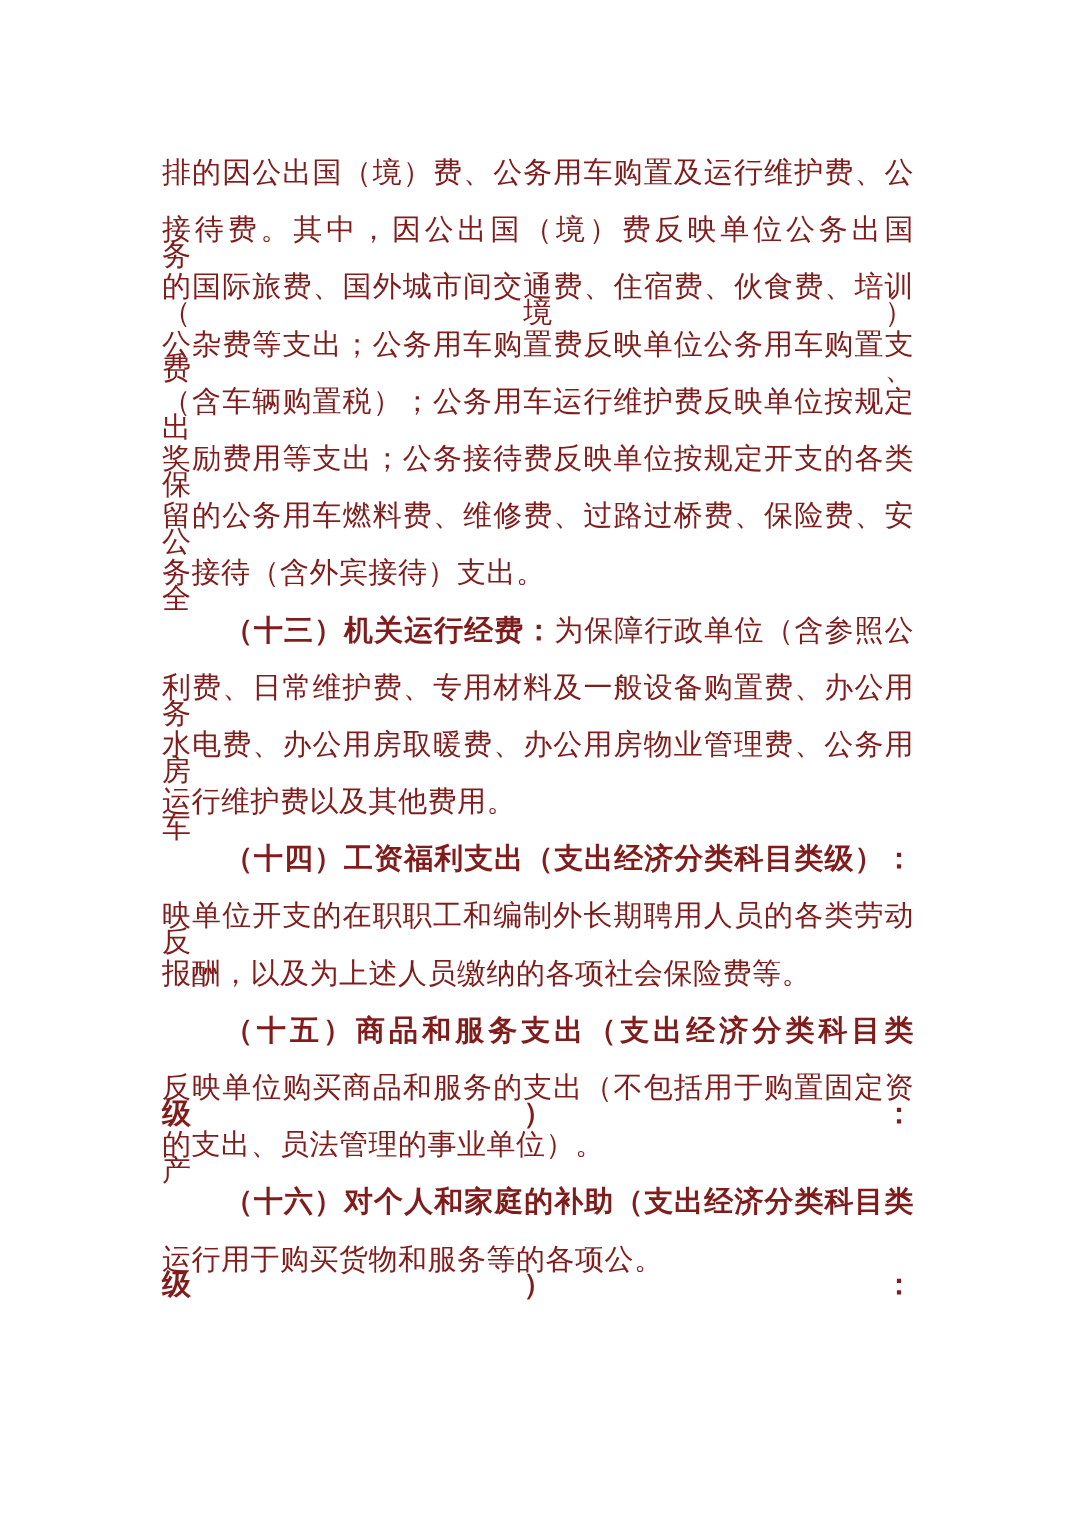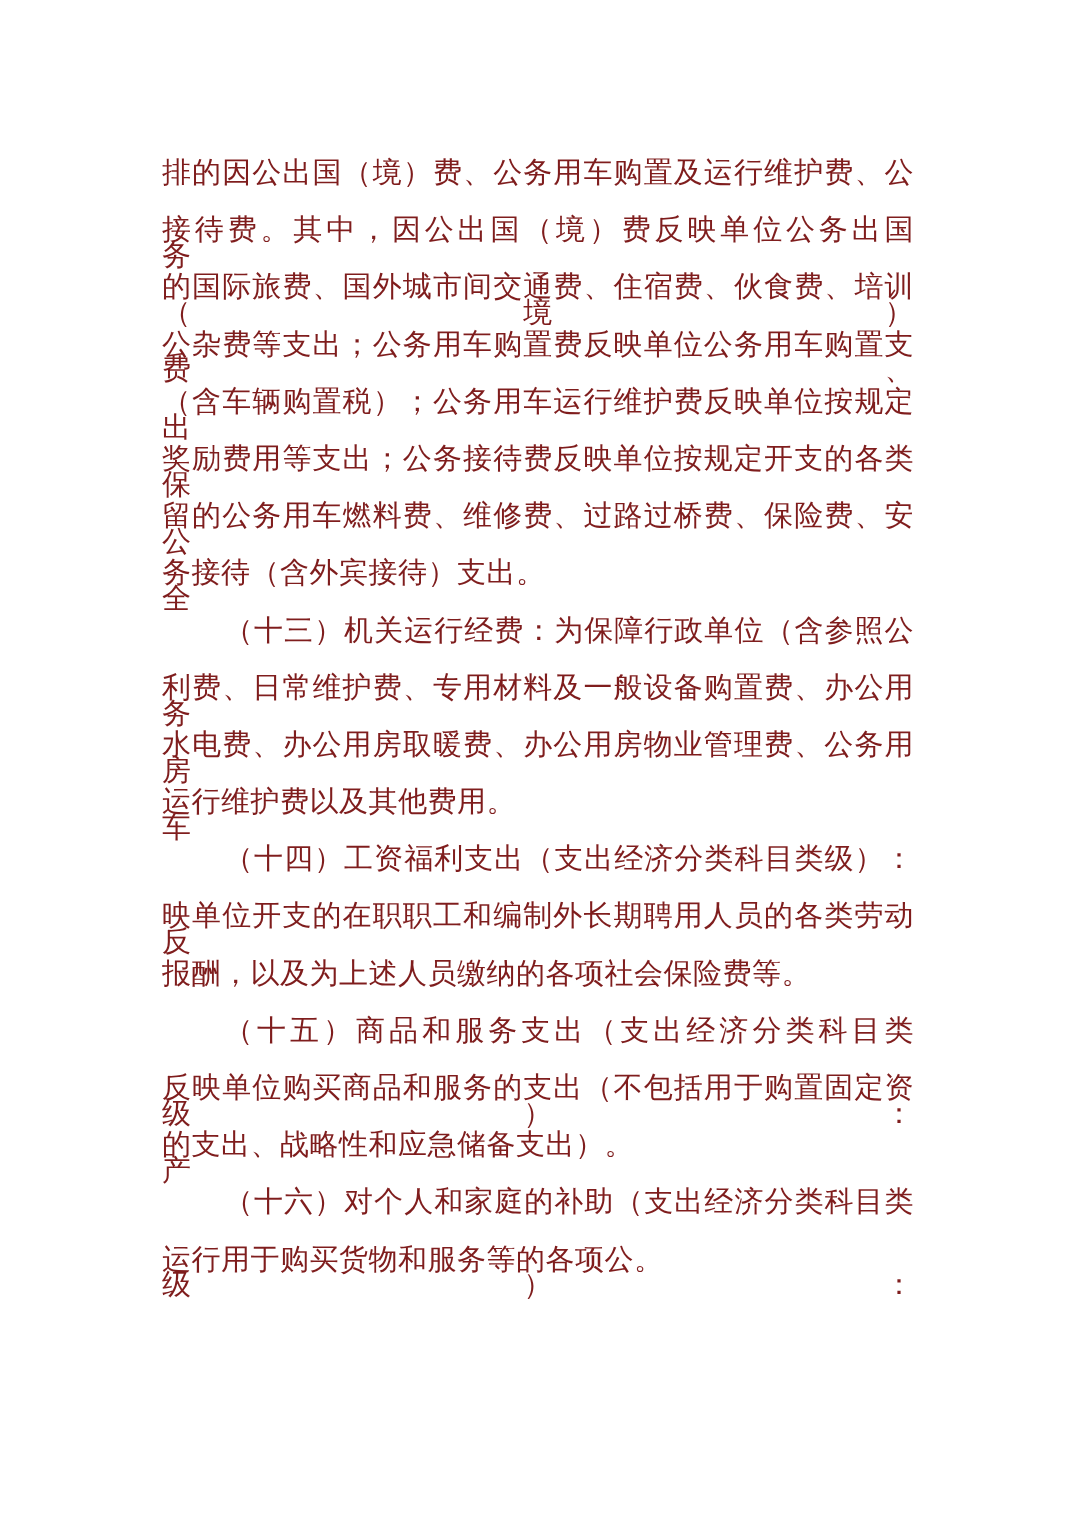--- a/index.html
+++ b/index.html
@@ -41,21 +41,21 @@
   
   .doc-line.left {
     text-align: right;
     text-align-last: left;
   }
   
   .doc-line.indent {
     text-indent: 62px;
   }
   .seg { font-weight: normal; }
-  .seg.bold { font-weight: normal; margin-top: 37px; }
+  .seg.bold { font-weight: bold; margin-top: 37px; }
 </style>
 </head>
 <body>
 
 <div class="page">
   <div class="text-block">
 
   <div class="doc-line justify"><span class="seg">排的因公出国（境）费、公务用车购置及运行维护费、公务</span></div>
       <div class="doc-line justify"><span class="seg">接待费。其中，因公出国（境）费反映单位公务出国（境）</span></div>
       <div class="doc-line justify"><span class="seg">的国际旅费、国外城市间交通费、住宿费、伙食费、培训费、</span></div>
@@ -66,17 +66,17 @@
       <div class="doc-line left"><span class="seg">务接待（含外宾接待）支出。</span></div>
       <div class="doc-line justify indent"><span class="seg bold">（十三）机关运行经费：</span><span class="seg">为保障行政单位（含参照公务</span></div>
       <div class="doc-line justify"><span class="seg">利费、日常维护费、专用材料及一般设备购置费、办公用房</span></div>
       <div class="doc-line justify"><span class="seg">水电费、办公用房取暖费、办公用房物业管理费、公务用车</span></div>
       <div class="doc-line left"><span class="seg">运行维护费以及其他费用。</span></div>
       <div class="doc-line justify indent"><span class="seg bold">（十四）工资福利支出（支出经济分类科目类级）：</span><span class="seg">反</span></div>
       <div class="doc-line justify"><span class="seg">映单位开支的在职职工和编制外长期聘用人员的各类劳动</span></div>
       <div class="doc-line left"><span class="seg">报酬，以及为上述人员缴纳的各项社会保险费等。</span></div>
       <div class="doc-line justify indent"><span class="seg bold">（十五）商品和服务支出（支出经济分类科目类级）：</span></div>
       <div class="doc-line justify"><span class="seg">反映单位购买商品和服务的支出（不包括用于购置固定资产</span></div>
-      <div class="doc-line left"><span class="seg">的支出、战略性和应急储备支出）。</span></div>
+      <div class="doc-line left"><span class="seg">的支出、员法管理的事业单位）。</span></div>
       <div class="doc-line justify indent"><span class="seg bold">（十六）对个人和家庭的补助（支出经济分类科目类级）：</span></div>
       <div class="doc-line left"><span class="seg">运行用于购买货物和服务等的各项公。</span></div>
     </div>
 </div>
 
 </body></html>

